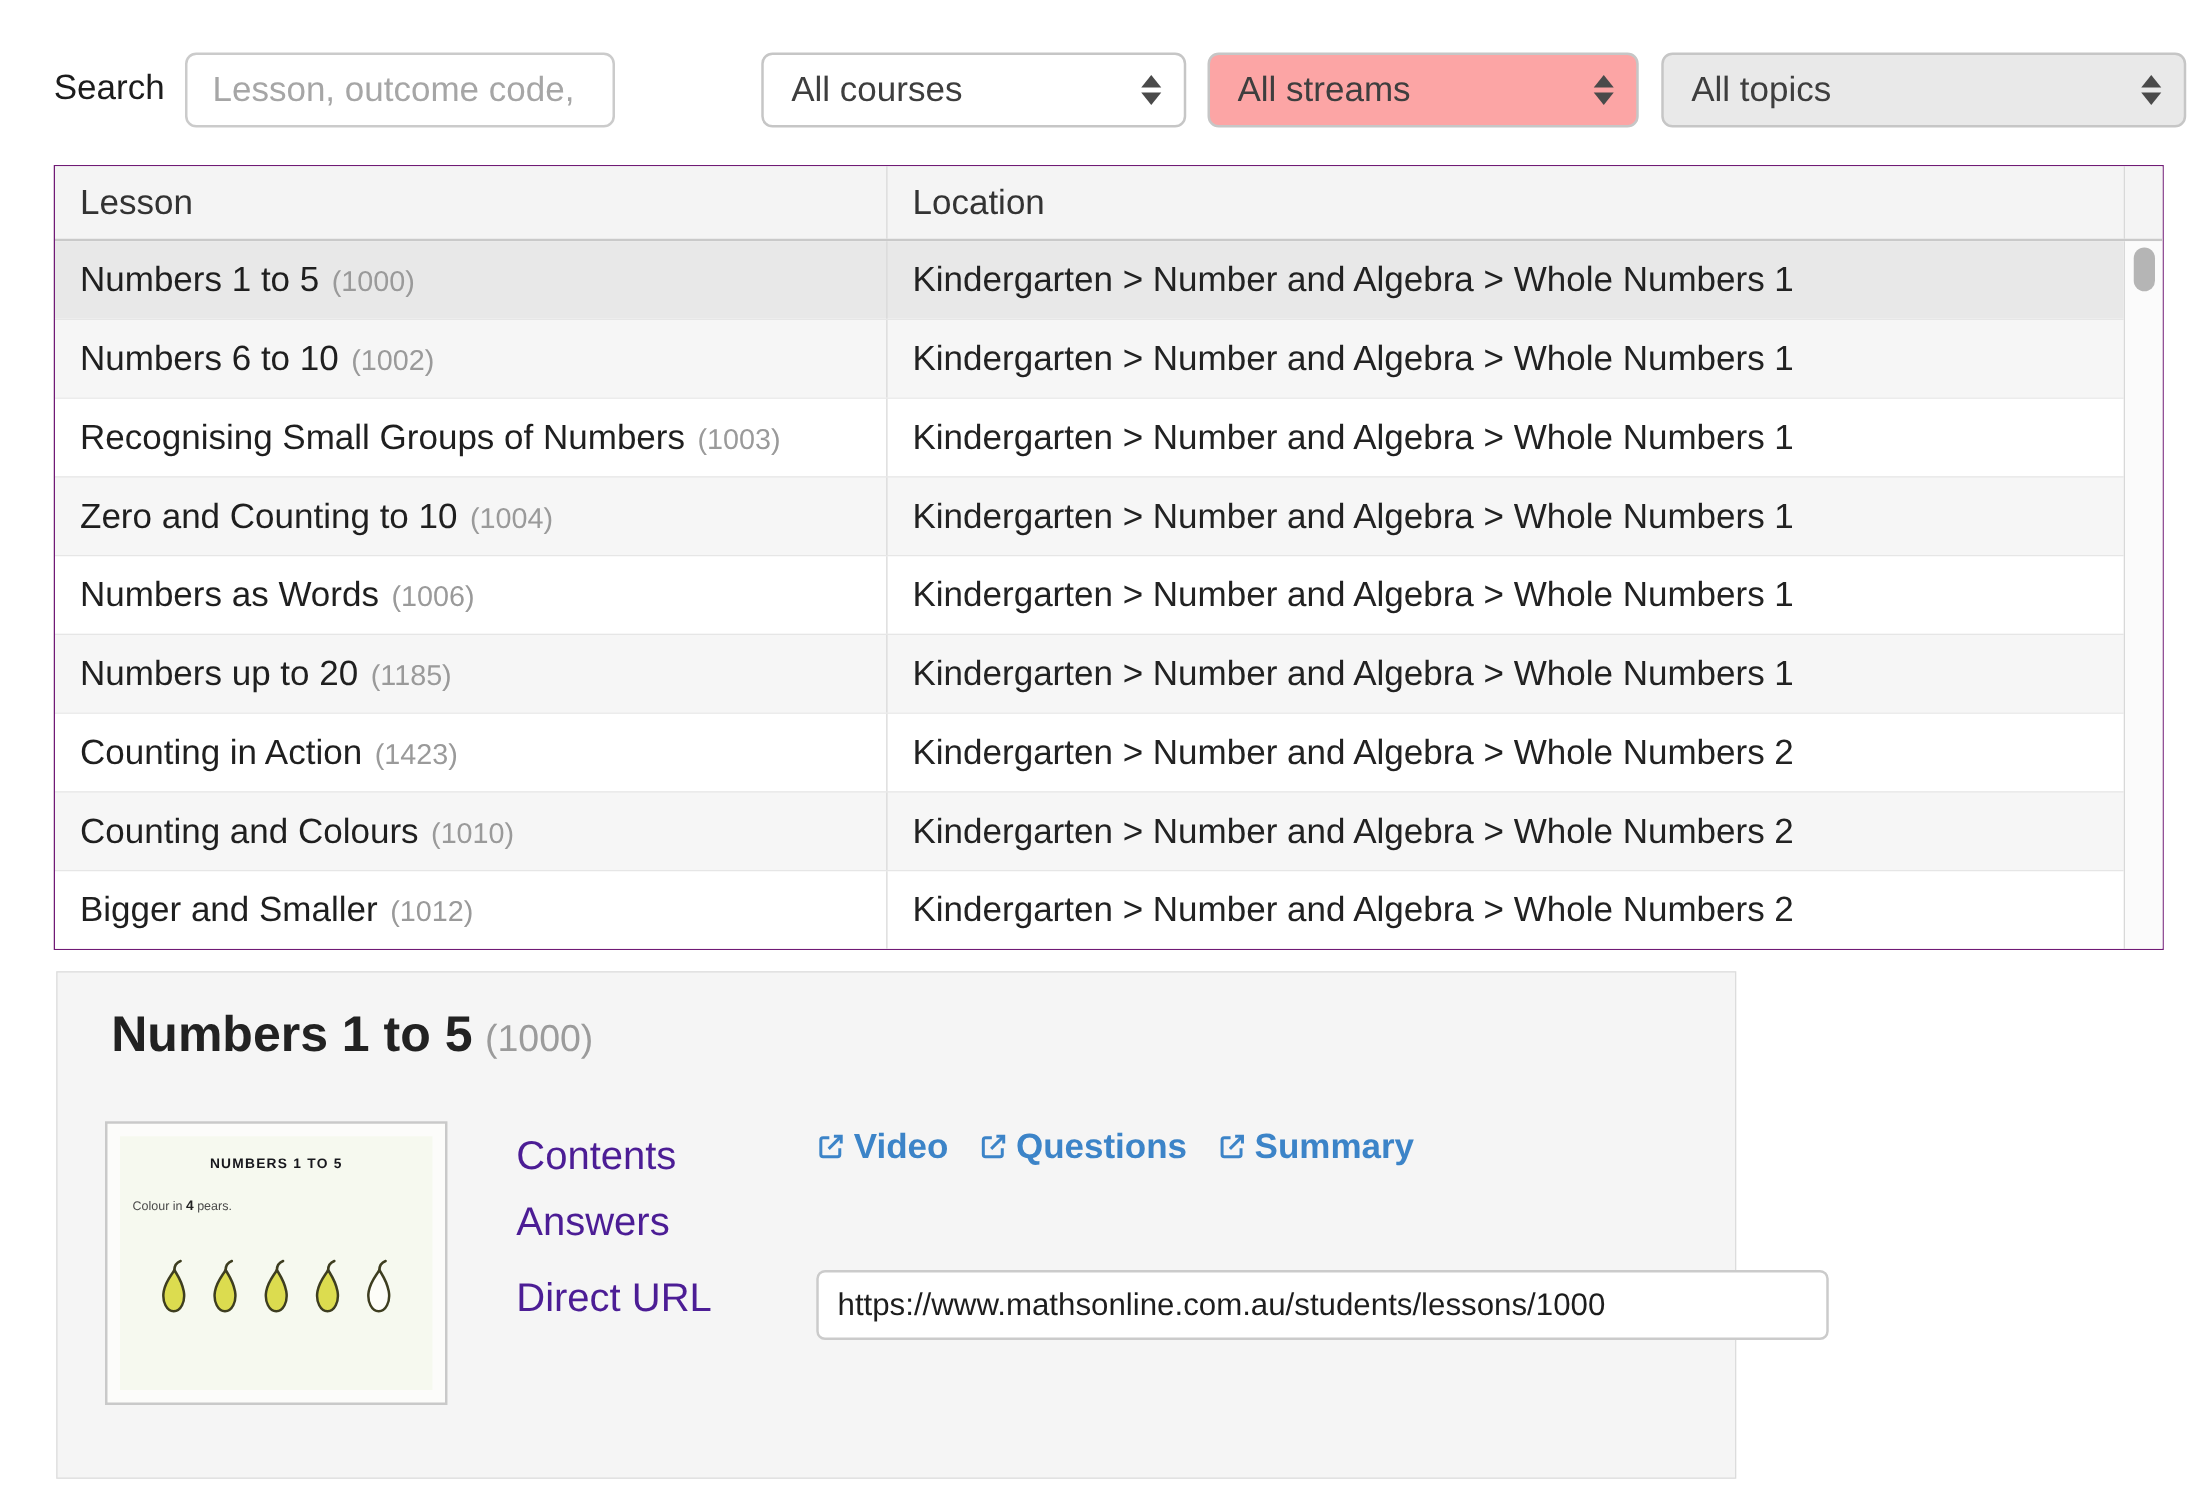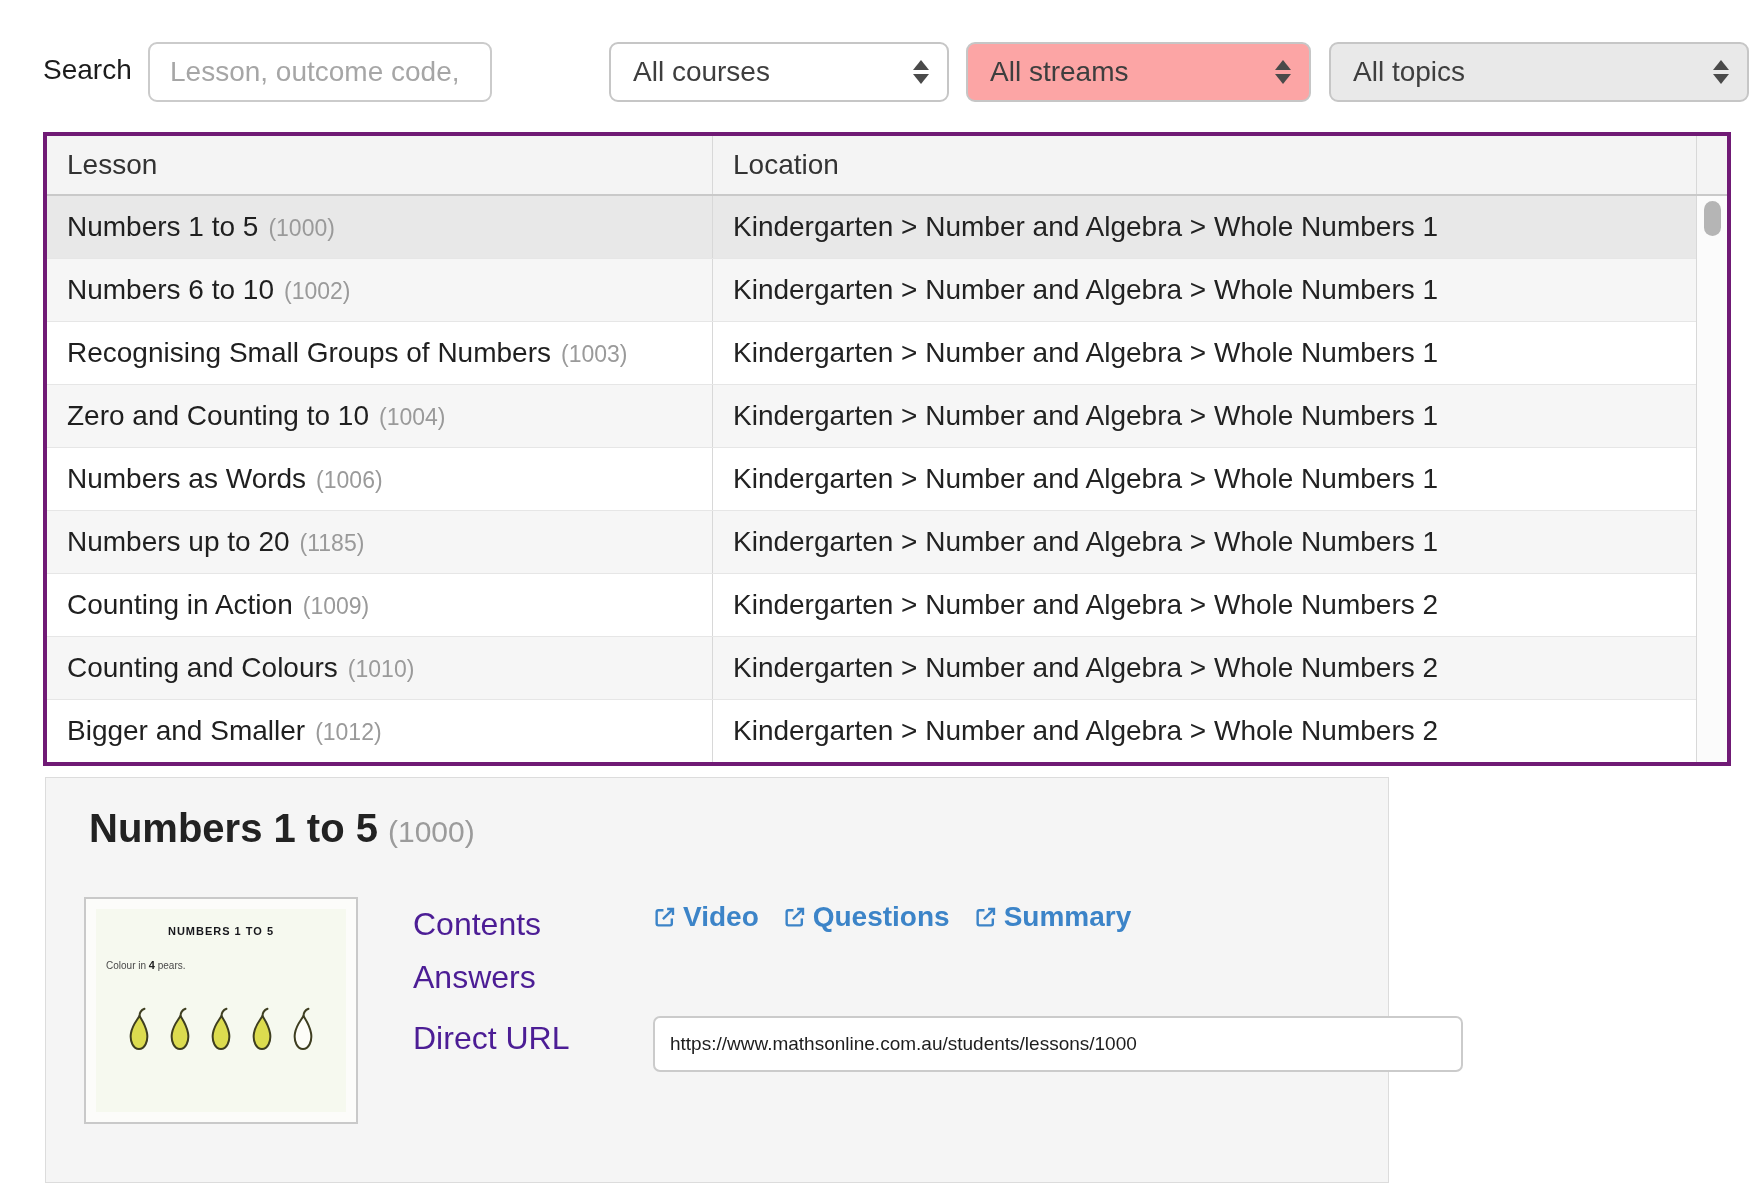--- a/index.html
+++ b/index.html
@@ -26,21 +26,21 @@
   .select .val{flex:1;white-space:nowrap;overflow:hidden;}
   .sel-courses{left:609px;width:340px;background:#ffffff;gap:41px;}
   .sel-streams{left:966px;width:345px;background:#fca5a5;}
   .sel-topics{left:1329px;width:420px;background:#e9e9e9;}
   .spinner{display:flex;flex-direction:column;align-items:center;gap:4px;margin-left:10px;}
   .spinner .up{width:0;height:0;border-left:8px solid transparent;border-right:8px solid transparent;border-bottom:10px solid #4a4a4a;}
   .spinner .down{width:0;height:0;border-left:8px solid transparent;border-right:8px solid transparent;border-top:10px solid #4a4a4a;}
   
   .table{
     position:absolute;left:43px;top:132px;width:1688px;box-sizing:border-box;
-    border:4px solid #701a75;background:#fff;
+    border:1px solid #701a75;background:#fff;
   }
   .thead{
     display:grid;grid-template-columns:665px 1fr 31px;height:58px;
     background:#f4f4f4;border-bottom:2px solid #c9c9c9;
   }
   .th{display:flex;align-items:center;padding-left:20px;font-size:28px;color:#333;}
   .th-location,.th-scroll{border-left:1px solid #d8d8d8;}
   .th-scroll{padding:0;}
   .tbody{position:relative;}
   .rows{margin-right:31px;}
@@ -98,21 +98,21 @@
   .label-url{top:242px;}
   .links{position:absolute;left:607px;top:123px;display:flex;gap:24px;}
   .link{
     display:flex;align-items:center;gap:7px;text-decoration:none;
     font-size:28px;font-weight:600;color:#3c84c8;white-space:nowrap;cursor:pointer;
   }
   .ext-icon{flex:0 0 auto;}
   .url-input{
     position:absolute;left:607px;top:238px;width:810px;height:56px;box-sizing:border-box;
     border:2px solid #cbcbcb;border-radius:7px;background:#fff;outline:none;
-    font-family:inherit;font-size:19px;color:#1d1d1d;padding:0 15px;
+    font-family:inherit;font-size:25px;color:#1d1d1d;padding:0 15px;
   }
 </style>
 </head>
 <body>
 
 <div class="page">
 
   <span class="search-label">Search</span>
   <input class="search-input" type="text" placeholder="Lesson, outcome code," style="">
 
@@ -184,21 +184,21 @@
         <div class="tr">
           <div class="td">
               <span class="row-title">Numbers up to 20</span>
               <span class="row-code">(1185)</span>
             </div>
           <div class="td td-location">Kindergarten &gt; Number and Algebra &gt; Whole Numbers 1</div>
         </div>
         <div class="tr">
           <div class="td">
               <span class="row-title">Counting in Action</span>
-              <span class="row-code">(1009)</span>
+              <span class="row-code">(1423)</span>
             </div>
           <div class="td td-location">Kindergarten &gt; Number and Algebra &gt; Whole Numbers 2</div>
         </div>
         <div class="tr">
           <div class="td">
               <span class="row-title">Counting and Colours</span>
               <span class="row-code">(1010)</span>
             </div>
           <div class="td td-location">Kindergarten &gt; Number and Algebra &gt; Whole Numbers 2</div>
         </div>

